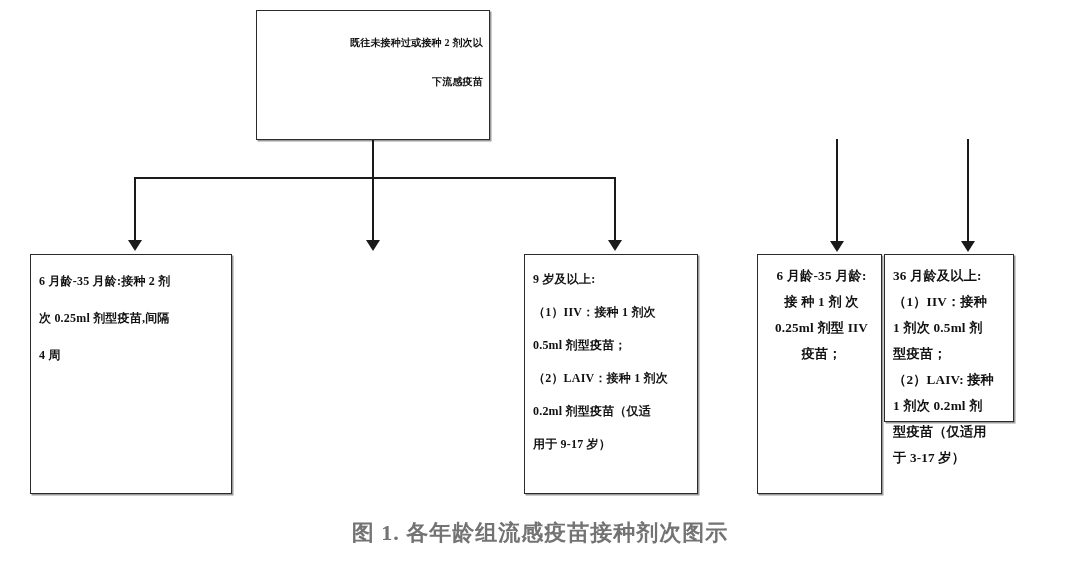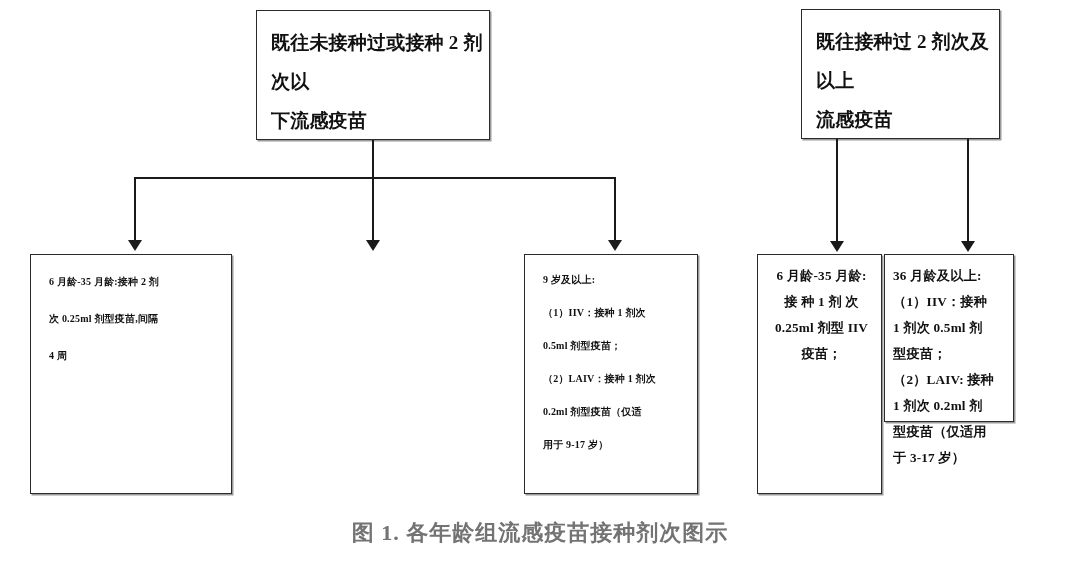--- a/index.html
+++ b/index.html
@@ -17,36 +17,37 @@
   }
   .node {
     position: absolute;
     box-sizing: border-box;
     border: 1.4px solid #2b2b2b;
     background: #ffffff;
     box-shadow: 1.5px 1.5px 0 #9a9a9a;
   }
   .node-text {
     position: absolute;
-    left: 18px;
+    left: 8px;
     right: 6px;
     top: 8px;
-    font-size: 10px;
+    font-size: 12px;
     line-height: 37px;
     color: #111111;
     white-space: pre-wrap;
     letter-spacing: 0.2px;
     font-weight: 600;
   }
   
   .top-text {
     left: 14px;
     top: 12px;
     line-height: 39px;
-    font-size: 19px;
+    font-size: 10px;
+    text-align: right;
   }
   .narrow-text {
     left: 8px;
     right: 4px;
     line-height: 26px;
     font-size: 13.2px;
   }
   .tight-text {
     line-height: 33px;
   }
@@ -79,24 +80,20 @@
 </head>
 <body>
 
 <div id="canvas">
 
   <div class="node" style="left:256px; top:10px; width:234px; height:130px;">
     <div class="node-text top-text">既往未接种过或接种 2 剂次以
 下流感疫苗</div>
   </div>
 
-  <div class="node" style="left:801px; top:9px; width:199px; height:130px;">
-    <div class="node-text top-text">既往接种过 2 剂次及以上
-流感疫苗</div>
-  </div>
 
   <div class="connector v-line" style="left:372px; top:140px; height:38px;"></div>
 
   <div class="connector h-line" style="left:135px; top:177px; width:481px;"></div>
 
   <div class="connector v-line" style="left:134px; top:177px; height:65px;"></div>
   <div class="arrow-head" style="left:128px; top:240px;"></div>
 
   <div class="connector v-line" style="left:372px; top:177px; height:65px;"></div>
   <div class="arrow-head" style="left:366px; top:240px;"></div>

